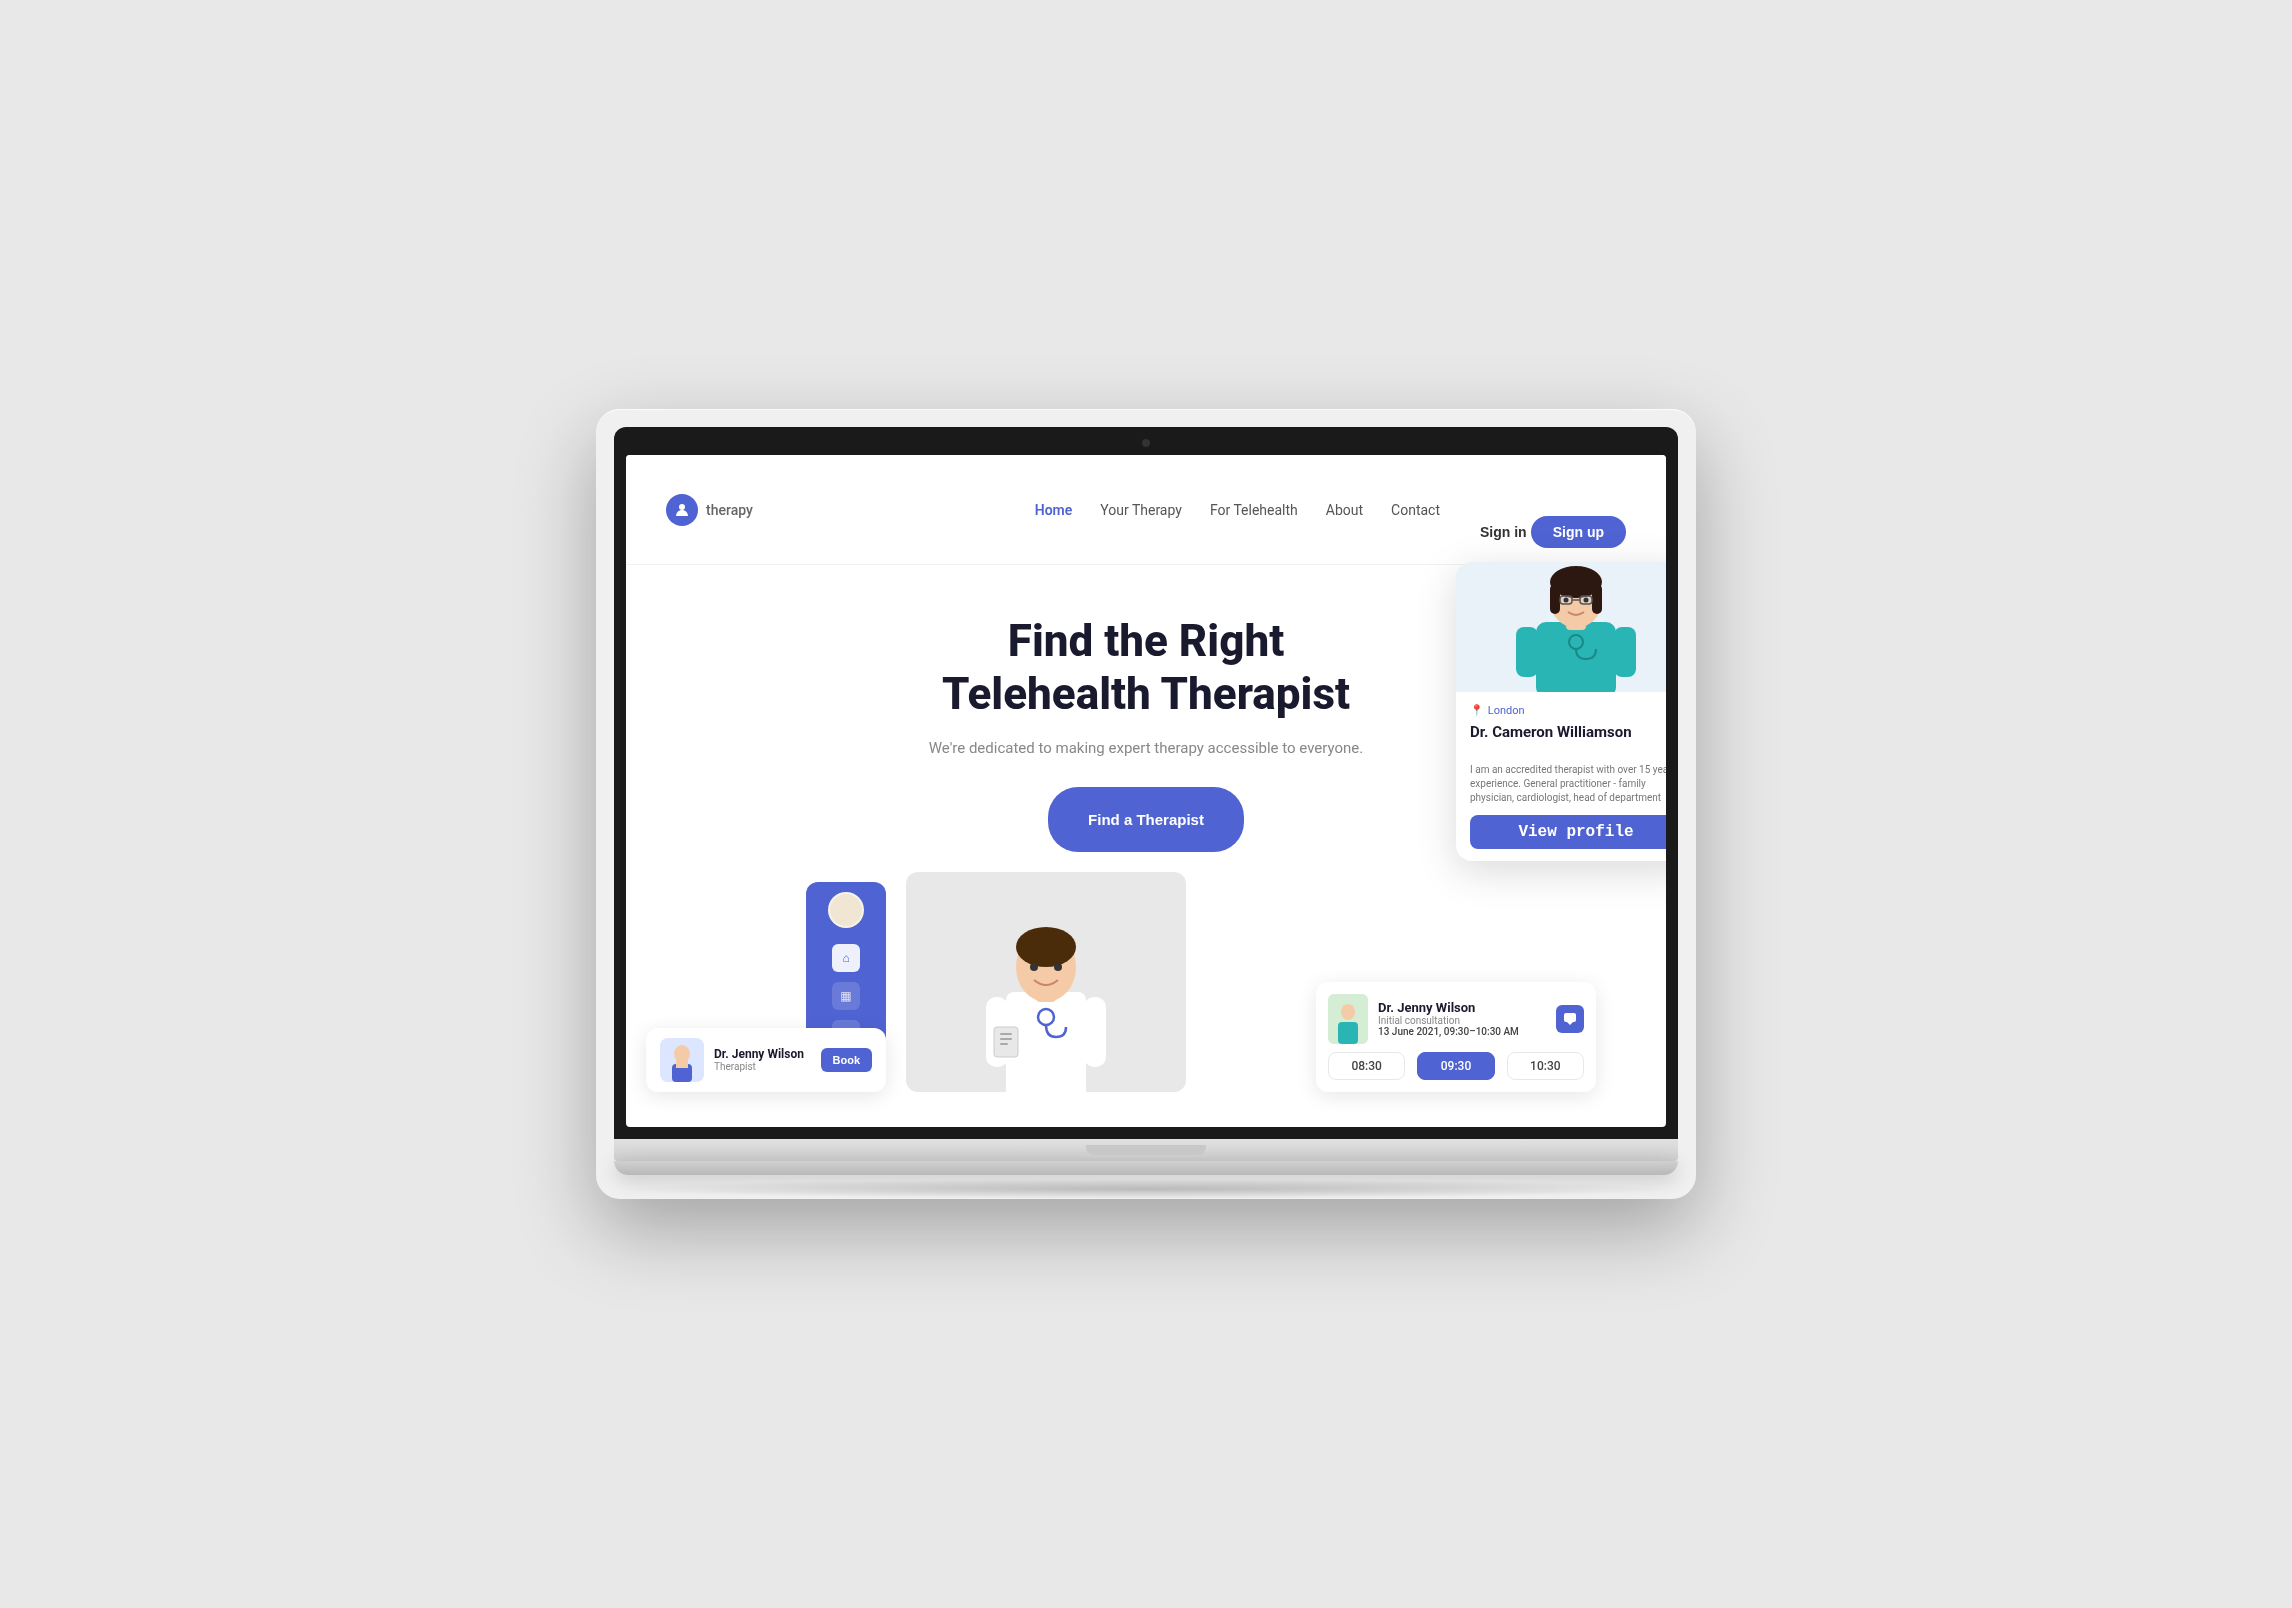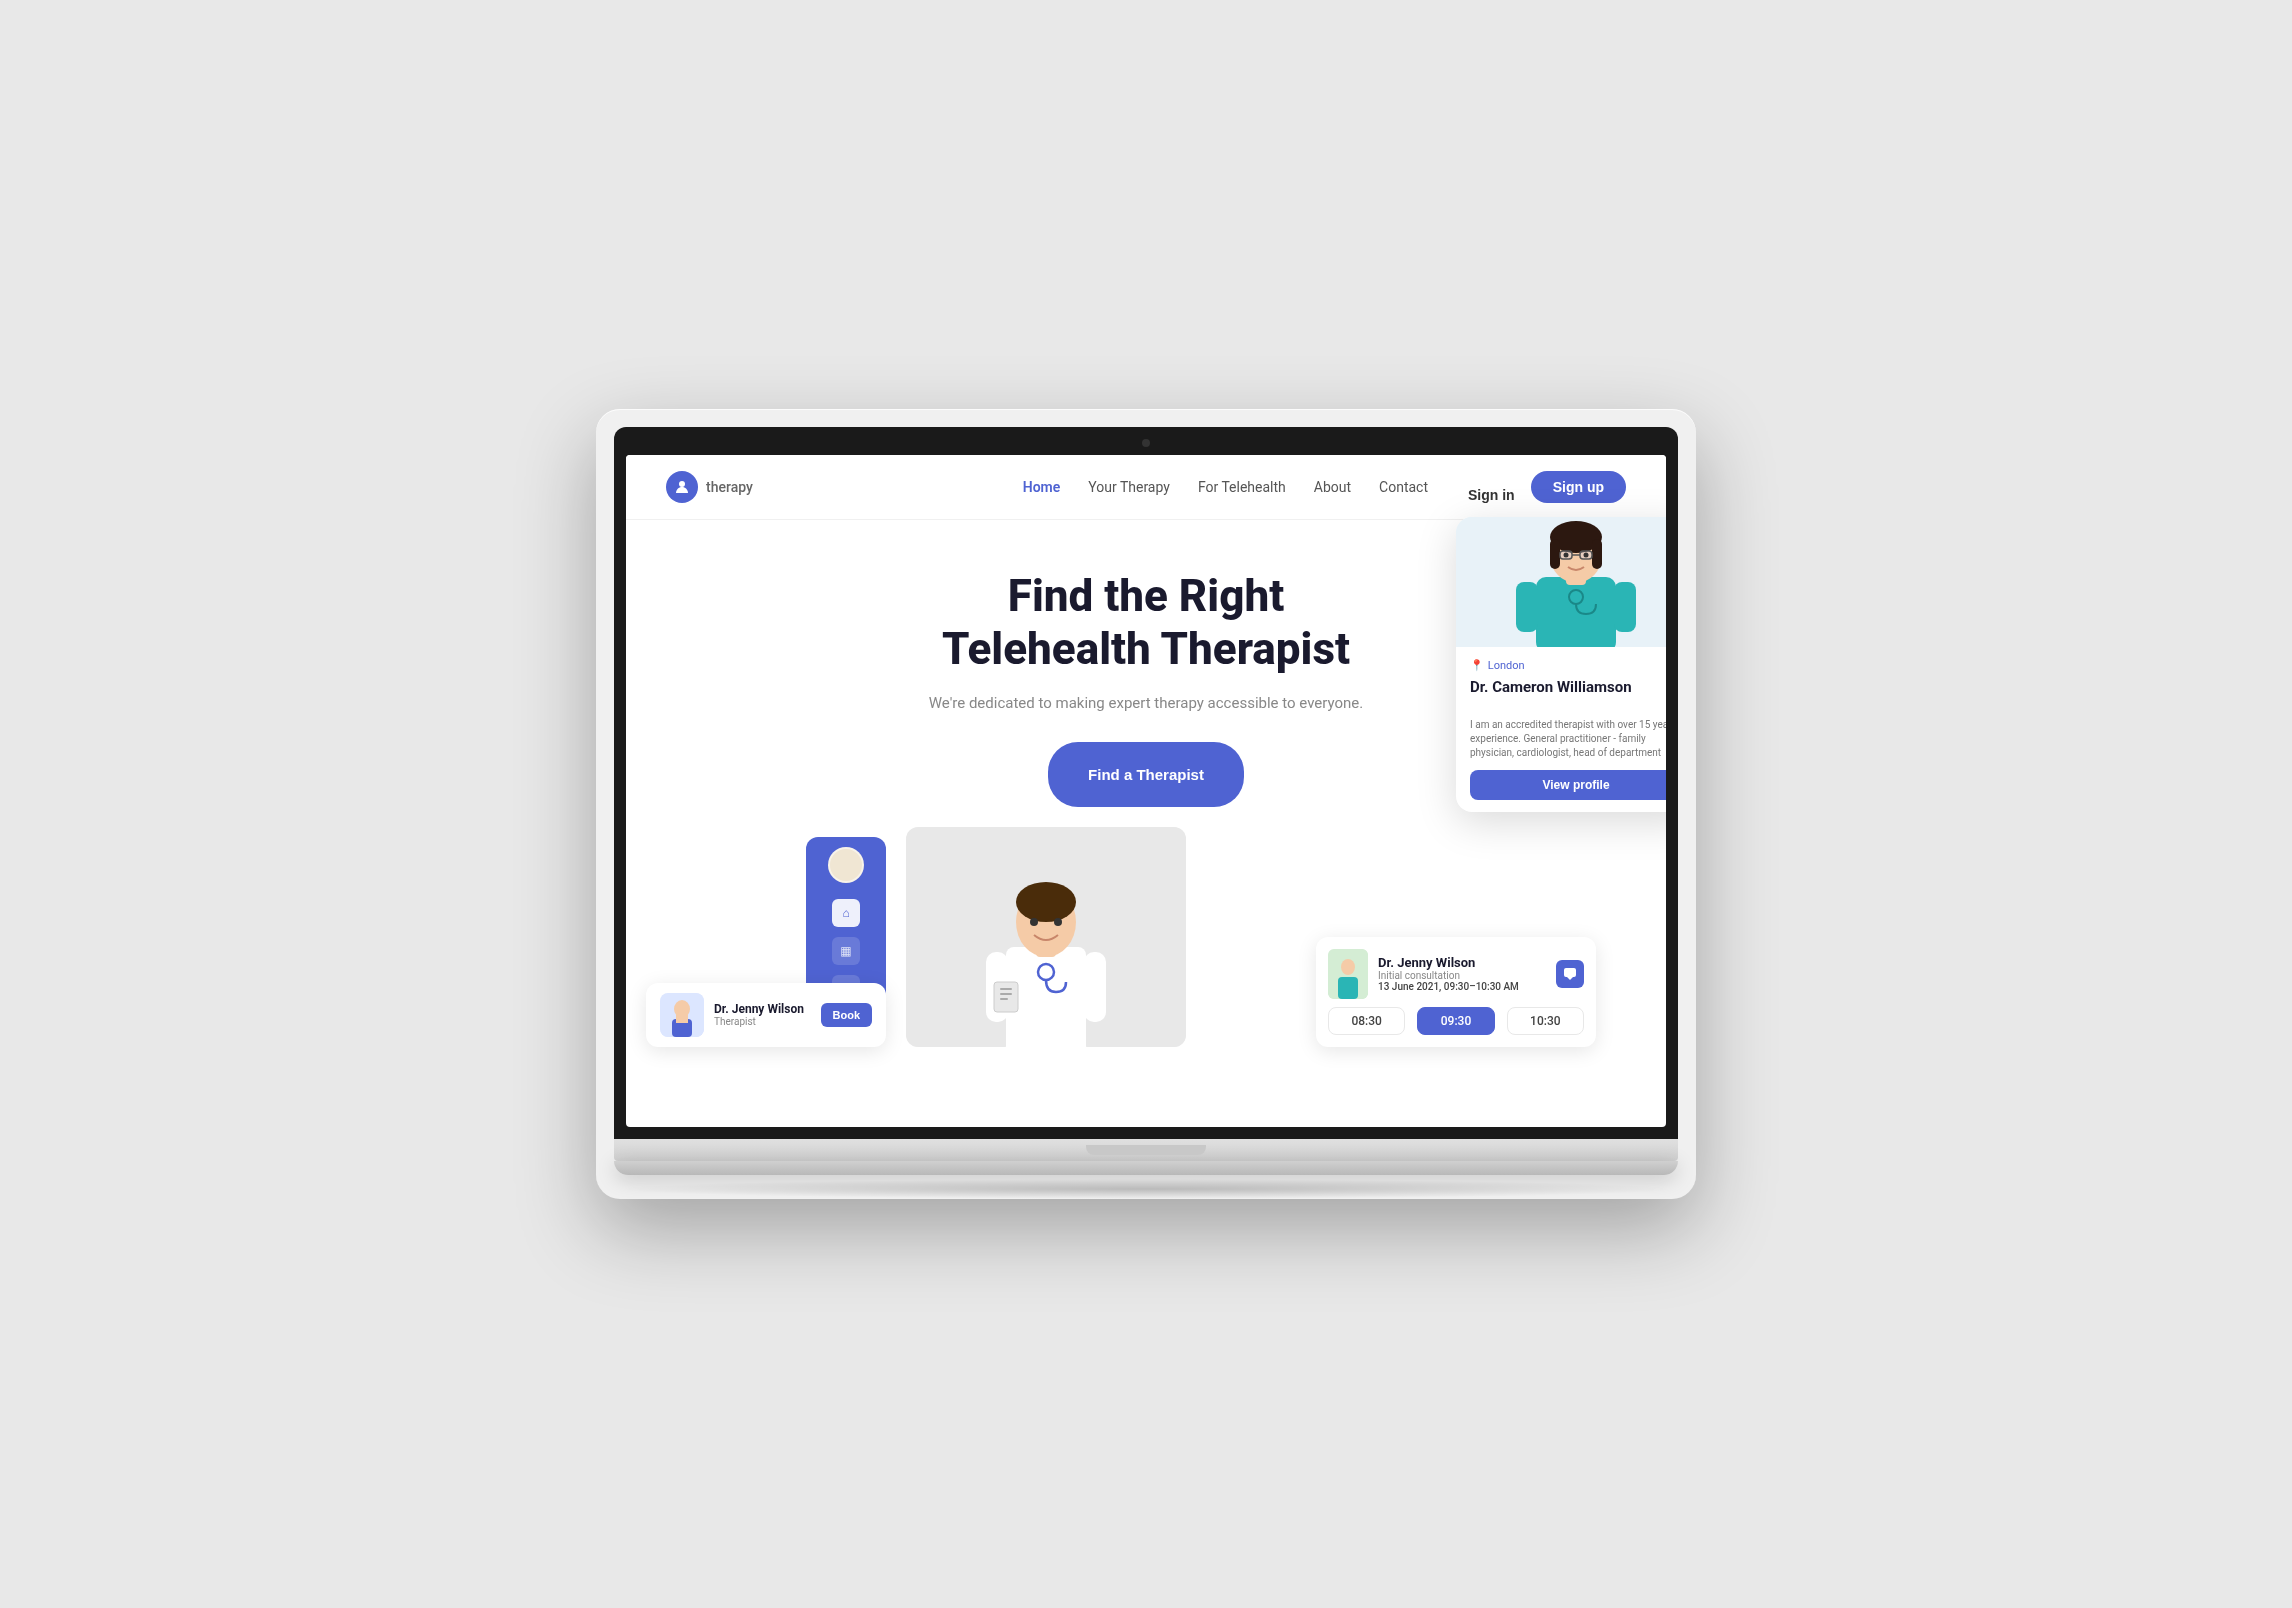--- a/index.html
+++ b/index.html
@@ -116,22 +116,23 @@
       cursor: pointer;
     }
 
     .nav-link.active {
       color: #4f63d2;
       font-weight: 600;
     }
 
     .nav-auth {
       display: flex;
-      gap: 16px;
-      align-items: flex-end;
+      gap: 4px;
+      align-items: center;
+      margin-top: 45px;
     }
 
     .btn-signin {
       font-size: 14px;
       color: #333;
       font-weight: 600;
       cursor: pointer;
       background: none;
       border: none;
     }
@@ -241,25 +242,26 @@
       line-height: 1.4;
       margin-bottom: 10px;
     }
 
     .btn-view-profile {
       background: #4f63d2;
       color: #fff;
       border: none;
       border-radius: 8px;
       padding: 8px;
-      font-size: 12px;
+      font-size: 16px;
       font-weight: 600;
       cursor: pointer;
       width: 100%;
       text-align: center;
+      font-family: Liberation Mono, monospace;
     }
 
     
     .app-mockup {
       position: absolute;
       left: 180px;
       top: 0;
       width: 80px;
       height: 200px;
       background: #4f63d2;

